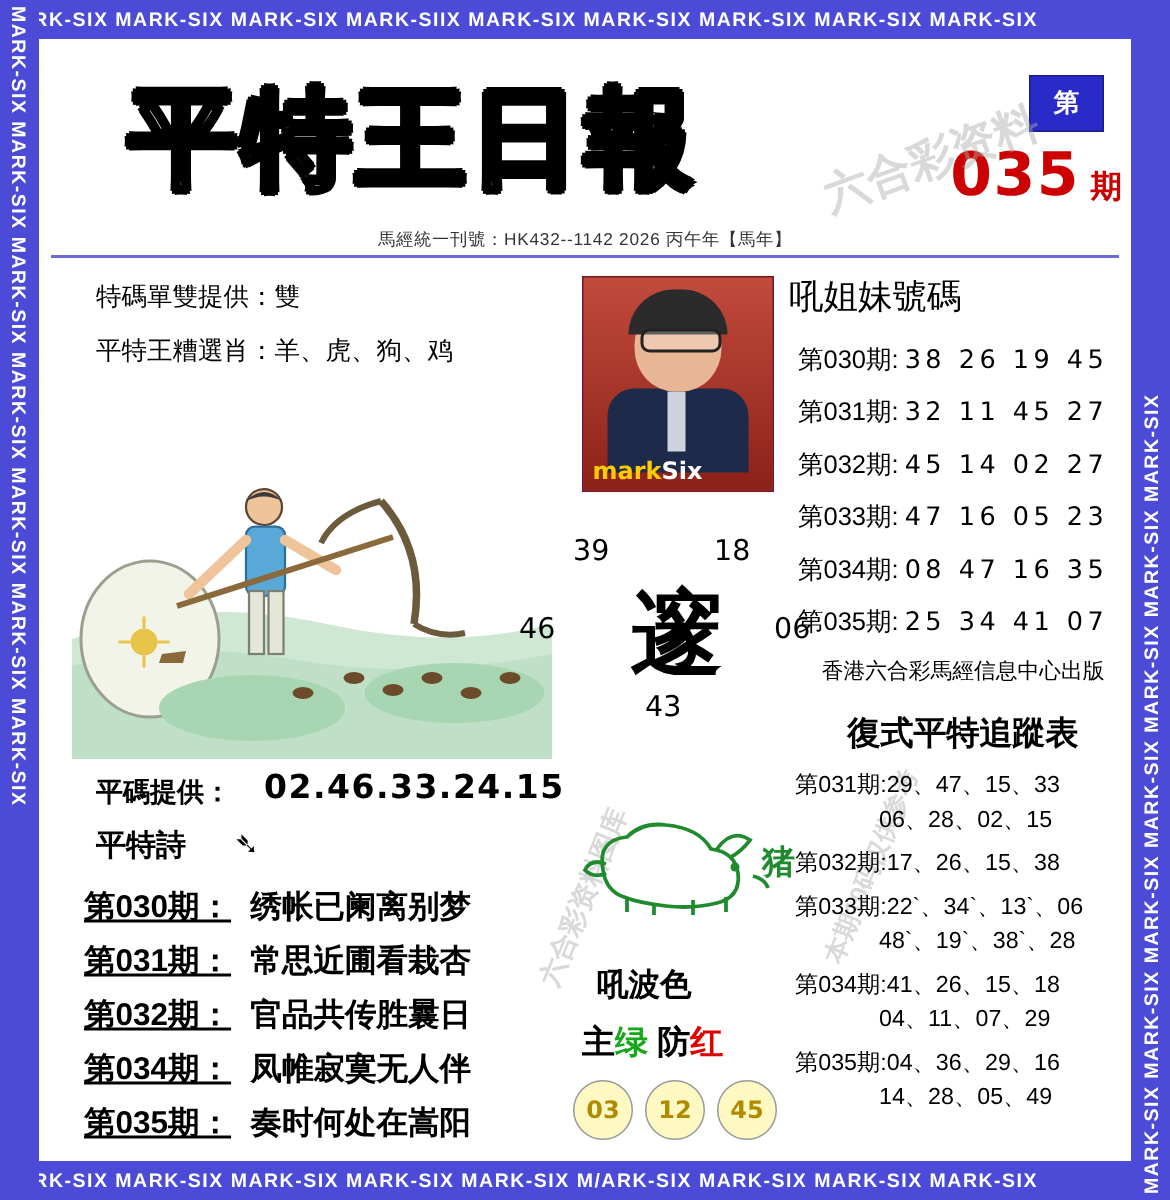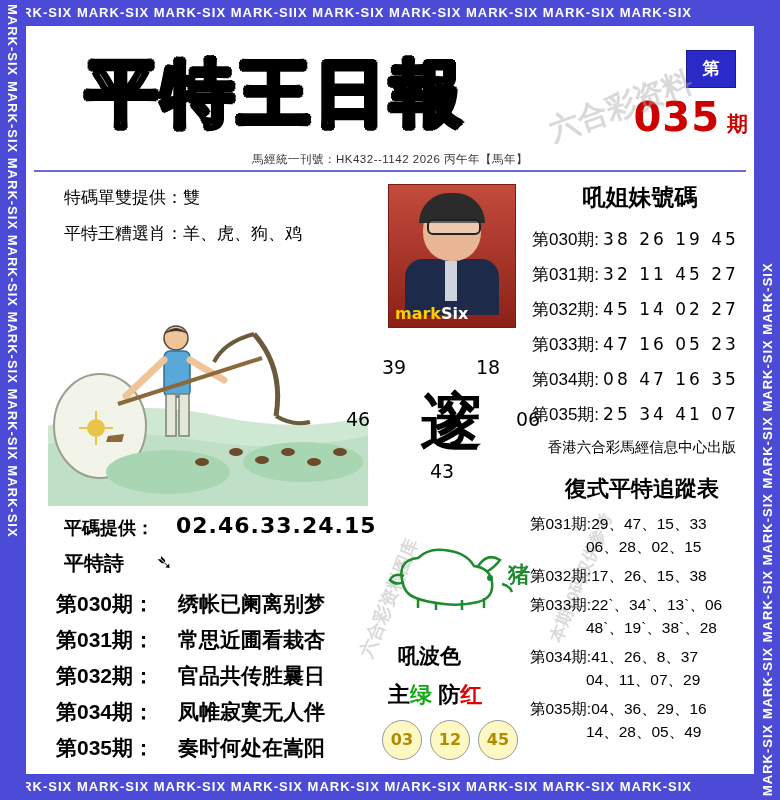--- a/index.html
+++ b/index.html
@@ -91,22 +91,22 @@
     overflow:hidden;
   }
 
   .pm-line{position:absolute;left:38px;top:490px;font-size:18px;color:#000;font-weight:bold;}
   .pm-nums{position:absolute;left:150px;top:487px;font-size:22px;color:#000;font-weight:bold;letter-spacing:1px;font-family:"DejaVu Sans",sans-serif;}
   .pts{position:absolute;left:38px;top:524px;font-size:20px;font-weight:bold;color:#000;}
   .pts-arrow{position:absolute;left:130px;top:524px;font-size:20px;color:#000;}
 
   .poem{position:absolute;left:30px;top:560px;width:330px;}
   .poem .row{height:36px;line-height:36px;font-size:21px;color:#000;white-space:nowrap;}
-  .poem .row .k{font-weight:bold;}
-  .poem .row .v{margin-left:24px;font-family:"DejaVu Serif",serif;font-weight:bold;}
+  .poem .row .k{font-weight:bold;text-decoration:underline;}
+  .poem .row .v{margin-left:13px;font-family:"DejaVu Serif",serif;font-weight:bold;}
 
   
   .photo{
     position:absolute;left:362px;top:158px;width:126px;height:142px;
     background:#a21caf;
     border:1px solid #7a1a12;
     overflow:hidden;
   }
   .photo .bg{position:absolute;inset:0;background:linear-gradient(#c24b3c,#8c2118);}
   .photo .head{
@@ -157,21 +157,21 @@
     position:absolute;top:0;width:38px;height:38px;border-radius:50%;
     background:#fef9c3;border:1px solid #999;
     font-size:16px;font-weight:bold;color:#b08a00;text-align:center;line-height:38px;
     font-family:"DejaVu Sans",sans-serif;
   }
   .ball.b1{left:0;}
   .ball.b2{left:48px;}
   .ball.b3{left:96px;}
 
   
-  .r-title{position:absolute;left:500px;top:156px;width:228px;text-align:center;font-size:23px;font-weight:bold;color:#000;}
+  .r-title{position:absolute;left:500px;top:156px;width:228px;text-align:left;font-size:23px;font-weight:normal;color:#000;}
   .r-list{position:absolute;left:506px;top:196px;width:224px;}
   .r-list .row{height:35px;line-height:35px;font-size:17px;color:#000;white-space:nowrap;}
   .r-list .row .k{}
   .r-list .row .v{font-family:"DejaVu Sans",sans-serif;letter-spacing:3px;margin-left:4px;}
   .r-src{position:absolute;left:500px;top:412px;width:232px;text-align:center;font-size:14.5px;color:#000;}
 
   .r2-title{position:absolute;left:500px;top:448px;width:232px;text-align:center;font-size:22px;font-weight:bold;color:#000;}
   .r2{position:absolute;left:504px;top:486px;width:228px;}
   .r2 .grp{margin-bottom:6px;}
   .r2 .l1{font-size:15.5px;color:#000;height:23px;line-height:23px;white-space:nowrap;}
@@ -326,21 +326,21 @@
         <div class="l2">06、28、02、15</div>
       </div>
       <div class="grp">
         <div class="l1"><span>第032期:</span><span>17、26、15、38</span></div>
       </div>
       <div class="grp">
         <div class="l1"><span>第033期:</span><span>22`、34`、13`、06</span></div>
         <div class="l2">48`、19`、38`、28</div>
       </div>
       <div class="grp">
-        <div class="l1"><span>第034期:</span><span>41、26、8、37</span></div>
+        <div class="l1"><span>第034期:</span><span>41、26、15、18</span></div>
         <div class="l2">04、11、07、29</div>
       </div>
       <div class="grp">
         <div class="l1"><span>第035期:</span><span>04、36、29、16</span></div>
         <div class="l2">14、28、05、49</div>
       </div>
     </div>
 
   </div>
 </div>

